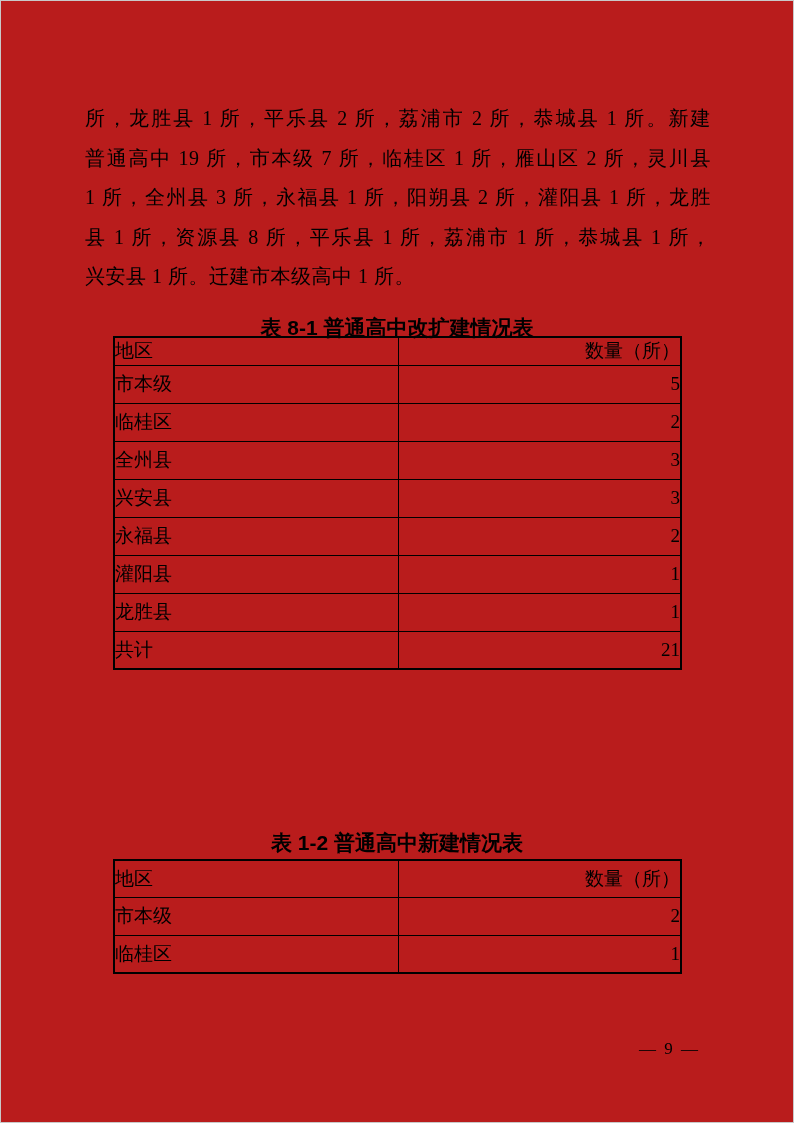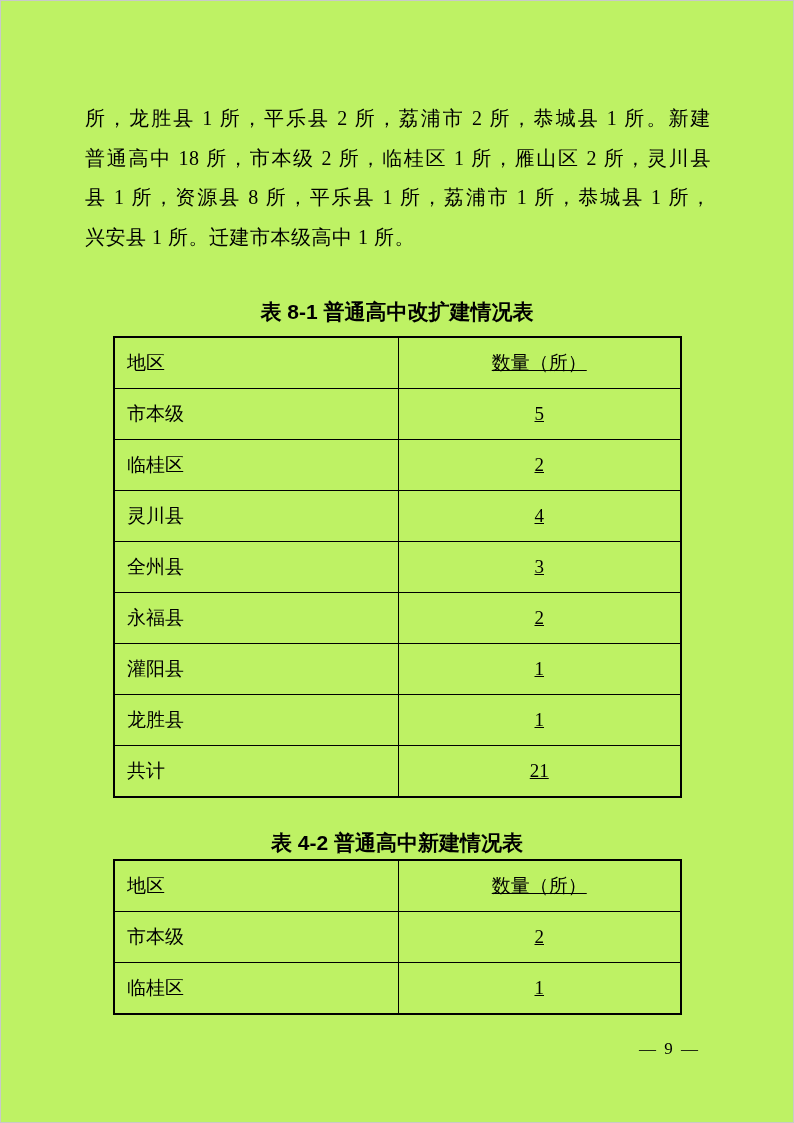--- a/index.html
+++ b/index.html
@@ -1,20 +1,20 @@
 <!DOCTYPE html>
 <html><head>
 <meta charset="utf-8">
 <style>
   html, body { margin: 0; padding: 0; background: #ffffff; }
   .page {
     position: relative;
     width: 794px;
     height: 1123px;
-    background: #bef264;
+    background: #b91c1c;
     box-shadow: inset 0 0 0 1px #c9c9c9;
     font-family: "Liberation Serif", "DejaVu Serif", serif;
     color: #000000;
     overflow: hidden;
   }
   .para {
     position: absolute;
     left: 85px;
     top: 99px;
     width: 626px;
@@ -33,68 +33,68 @@
   .tbl-title {
     position: absolute;
     left: 0;
     width: 794px;
     text-align: center;
     font-family: "Liberation Sans", "DejaVu Sans", sans-serif;
     font-weight: bold;
     font-size: 21px;
     line-height: 26px;
   }
-  .tbl-title.pos1 { top: 299px; }
+  .tbl-title.pos1 { top: 315px; }
   .tbl-title.pos2 { top: 830px; }
   table.data-table {
     position: absolute;
     left: 113px;
     width: 569px;
     border-collapse: collapse;
     table-layout: fixed;
     border: 2px solid #000000;
   }
   table.data-table.pos1 { top: 336px; }
   table.data-table.pos2 { top: 859px; }
   table.data-table td {
     border: 1px solid #000000;
     font-size: 19px;
-    padding: 12px;
+    padding: 0;
     overflow: hidden;
   }
   table.data-table col.c1 { width: 284px; }
   td.region {
     padding-left: 81px;
     text-align: left;
   }
   td.count {
-    text-align: center;
+    text-align: right;
     padding-left: 24px;
-    text-decoration: underline;
   }
   table.pos1 tr.hdr  { height: 28px; }
   table.pos1 tr.row  { height: 38px; }
   table.pos2 tr.hdr  { height: 37px; }
   table.pos2 tr.row  { height: 38px; }
   .pagenum {
     position: absolute;
     top: 1039px;
     right: 94px;
     font-size: 17px;
     letter-spacing: 2px;
   }
 </style>
 </head>
 <body>
 
 <div class="page">
 
   <div class="para">
     <div class="line">所，龙胜县 1 所，平乐县 2 所，荔浦市 2 所，恭城县 1 所。新建</div>
-    <div class="line">普通高中 18 所，市本级 2 所，临桂区 1 所，雁山区 2 所，灵川县</div>
+    <div class="line">普通高中 19 所，市本级 7 所，临桂区 1 所，雁山区 2 所，灵川县</div>
+    <div class="line">1 所，全州县 3 所，永福县 1 所，阳朔县 2 所，灌阳县 1 所，龙胜</div>
     <div class="line">县 1 所，资源县 8 所，平乐县 1 所，荔浦市 1 所，恭城县 1 所，</div>
     <div class="line last">兴安县 1 所。迁建市本级高中 1 所。</div>
   </div>
 
   <div class="tbl-title pos1">表 8-1 普通高中改扩建情况表</div>
 
   <table class="data-table pos1">
     <colgroup>
         <col class="c1">
         <col class="c2">
@@ -106,25 +106,25 @@
       </tr>
       <tr class="row">
         <td class="region">市本级</td>
         <td class="count">5</td>
       </tr>
       <tr class="row">
         <td class="region">临桂区</td>
         <td class="count">2</td>
       </tr>
       <tr class="row">
-        <td class="region">灵川县</td>
-        <td class="count">4</td>
+        <td class="region">全州县</td>
+        <td class="count">3</td>
       </tr>
       <tr class="row">
-        <td class="region">全州县</td>
+        <td class="region">兴安县</td>
         <td class="count">3</td>
       </tr>
       <tr class="row">
         <td class="region">永福县</td>
         <td class="count">2</td>
       </tr>
       <tr class="row">
         <td class="region">灌阳县</td>
         <td class="count">1</td>
       </tr>
@@ -132,21 +132,21 @@
         <td class="region">龙胜县</td>
         <td class="count">1</td>
       </tr>
       <tr class="row">
         <td class="region">共计</td>
         <td class="count">21</td>
       </tr>
     </tbody>
   </table>
 
-  <div class="tbl-title pos2">表 4-2 普通高中新建情况表</div>
+  <div class="tbl-title pos2">表 1-2 普通高中新建情况表</div>
 
   <table class="data-table pos2">
     <colgroup>
         <col class="c1">
         <col class="c2">
       </colgroup>
     <tbody>
       <tr class="hdr">
         <td class="region">地区</td>
         <td class="count">数量（所）</td>

